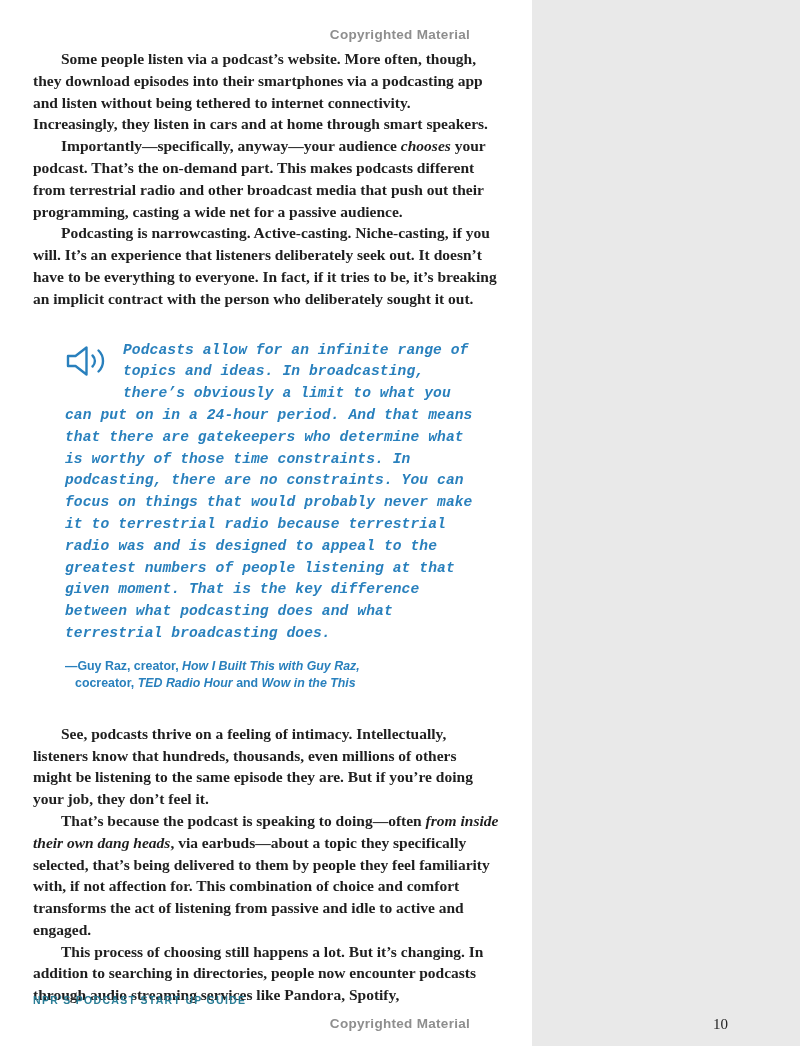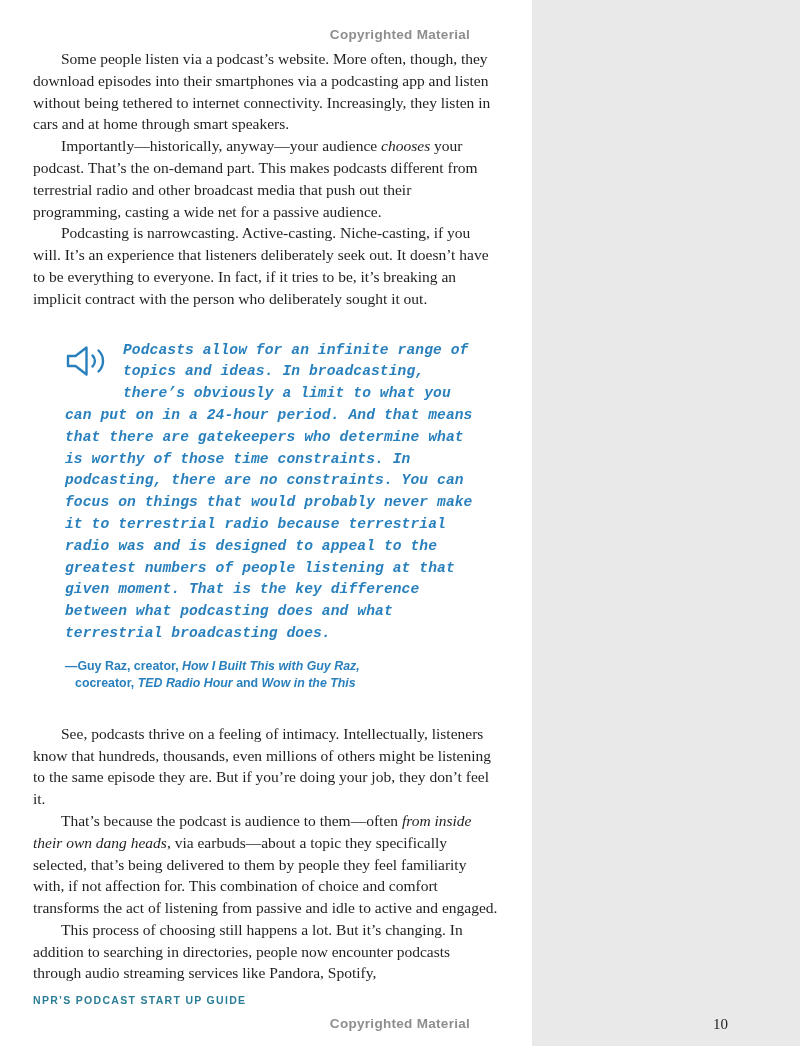--- a/index.html
+++ b/index.html
@@ -43,21 +43,21 @@
   .copyright.top { top: 27px; }
   .copyright.bottom { top: 1016px; }
   .content {
     position: absolute;
     left: 33px;
     top: 48px;
     width: 466px;
     font-size: 15.5px;
     line-height: 21.8px;
   }
-  .content p { text-indent: 28px; }
+  .content p { text-indent: 28px; font-weight: bold; }
   .quote {
     margin: 30px 18px 0 32px;
     font-family: Liberation Mono, monospace;
     font-style: italic;
     font-weight: bold;
     font-size: 14.6px;
     line-height: 21.8px;
     color: var(--quote-blue);
     letter-spacing: 0.1px;
   }
@@ -104,21 +104,21 @@
 <div class="page">
 
   <div class="gray-margin"></div>
 
   <div class="copyright top">Copyrighted Material</div>
 
   <div class="content">
 
     <p>Some people listen via a podcast’s website. More often, though, they download episodes into their smartphones via a podcasting app and listen without being tethered to internet connectivity. Increasingly, they listen in cars and at home through smart speakers.</p>
 
-    <p><span>Importantly—historically, anyway—your audience </span><em>chooses</em><span> your podcast. That’s the on-demand part. This makes podcasts different from terrestrial radio and other broadcast media that push out their programming, casting a wide net for a passive audience.</span></p>
+    <p><span>Importantly—specifically, anyway—your audience </span><em>chooses</em><span> your podcast. That’s the on-demand part. This makes podcasts different from terrestrial radio and other broadcast media that push out their programming, casting a wide net for a passive audience.</span></p>
 
     <p>Podcasting is narrowcasting. Active-casting. Niche-casting, if you will. It’s an experience that listeners deliberately seek out. It doesn’t have to be everything to everyone. In fact, if it tries to be, it’s breaking an implicit contract with the person who deliberately sought it out.</p>
 
     <div class="quote">
       <span class="quote-icon">
         <svg width="46" height="36" viewBox="0 0 46 36" fill="none" xmlns="http://www.w3.org/2000/svg">
           <path d="M3 13 h7.5 L21.5 4.5 v27 L10.5 23 H3 z" stroke="var(--quote-blue)" stroke-width="2.4" stroke-linejoin="round" fill="none"></path>
           <path d="M27.5 12.5 a 7.5 7.5 0 0 1 0 11" stroke="var(--quote-blue)" stroke-width="2.4" stroke-linecap="round" fill="none"></path>
           <path d="M33.5 7.5 a 14.5 14.5 0 0 1 0 21" stroke="var(--quote-blue)" stroke-width="2.4" stroke-linecap="round" fill="none"></path>
         </svg>
@@ -126,21 +126,21 @@
       <span>Podcasts allow for an infinite range of topics and ideas. In broadcasting, there’s obviously a limit to what you can put on in a 24-hour period. And that means that there are gatekeepers who determine what is worthy of those time constraints. In podcasting, there are no constraints. You can focus on things that would probably never make it to terrestrial radio because terrestrial radio was and is designed to appeal to the greatest numbers of people listening at that given moment. That is the key difference between what podcasting does and what terrestrial broadcasting does.</span>
     </div>
 
     <div class="attribution">
       <div class="attr-line1"><span>—Guy Raz, creator, </span><em>How I Built This with Guy Raz,</em></div>
       <div class="attr-line2"><span>cocreator, </span><em>TED Radio Hour</em><span> and </span><em>Wow in the This</em></div>
     </div>
 
     <p class="after-quote">See, podcasts thrive on a feeling of intimacy. Intellectually, listeners know that hundreds, thousands, even millions of others might be listening to the same episode they are. But if you’re doing your job, they don’t feel it.</p>
 
-    <p><span>That’s because the podcast is audience to them—often </span><em>from inside their own dang heads</em><span>, via earbuds—about a topic they specifically selected, that’s being delivered to them by people they feel familiarity with, if not affection for. This combination of choice and comfort transforms the act of listening from passive and idle to active and engaged.</span></p>
+    <p><span>That’s because the podcast is speaking to doing—often </span><em>from inside their own dang heads</em><span>, via earbuds—about a topic they specifically selected, that’s being delivered to them by people they feel familiarity with, if not affection for. This combination of choice and comfort transforms the act of listening from passive and idle to active and engaged.</span></p>
 
     <p>This process of choosing still happens a lot. But it’s changing. In addition to searching in directories, people now encounter podcasts through audio streaming services like Pandora, Spotify,</p>
 
   </div>
 
   <div class="footer-title">NPR’S PODCAST START UP GUIDE</div>
   <div class="page-number">10</div>
 
   <div class="copyright bottom">Copyrighted Material</div>
 

